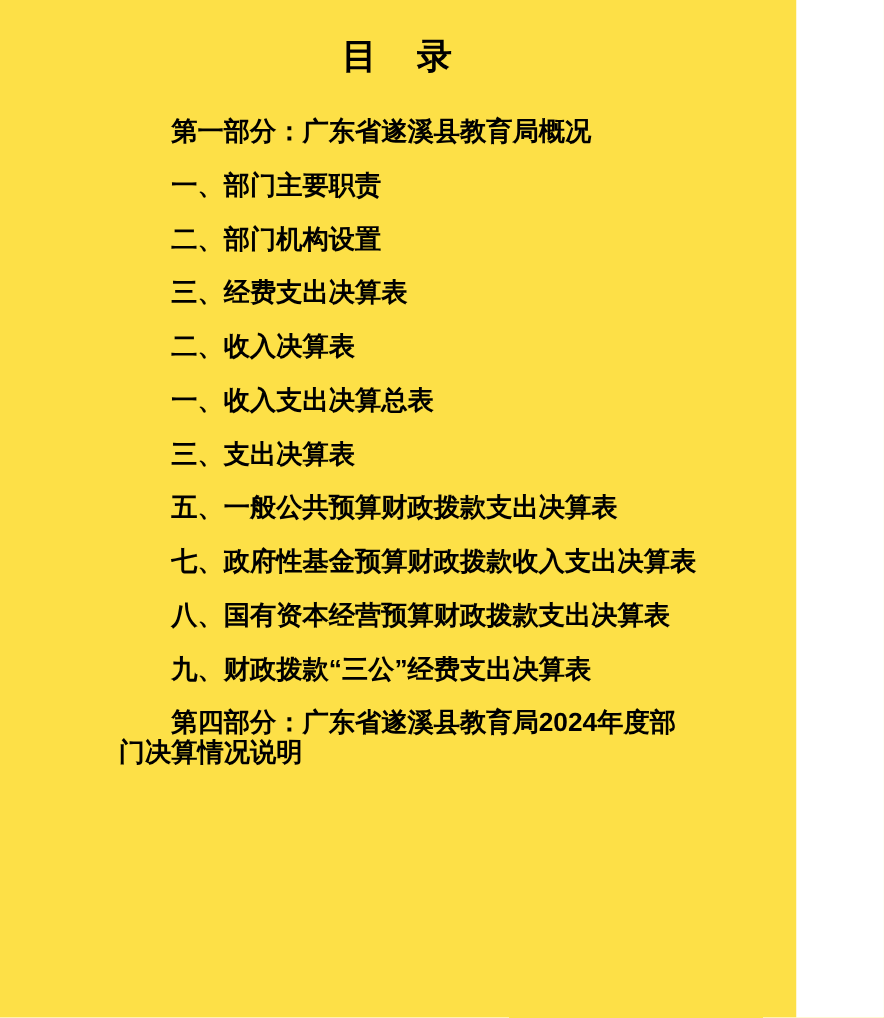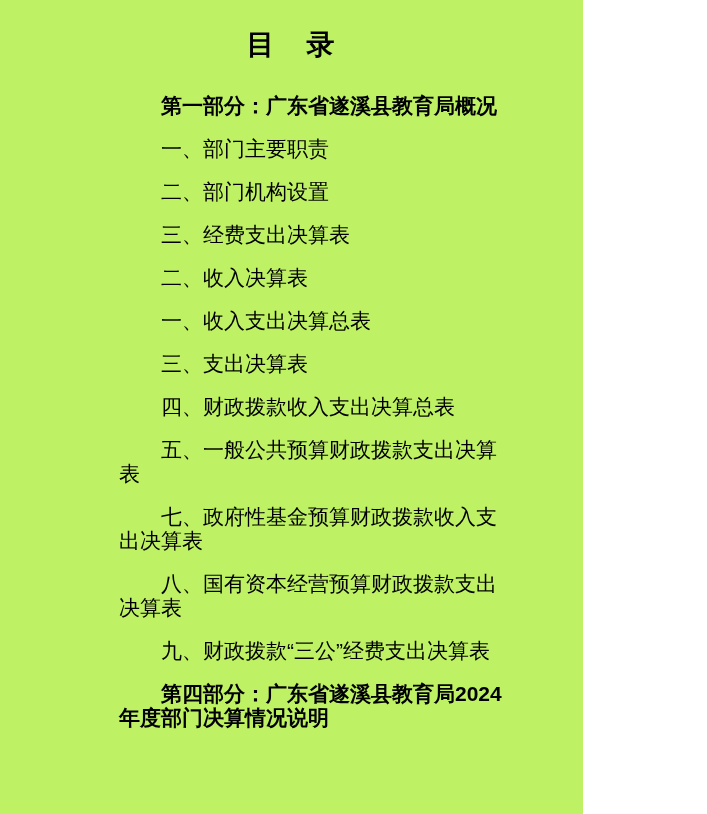--- a/index.html
+++ b/index.html
@@ -9,62 +9,61 @@
   }
   body {
     width: 707px;
     height: 814px;
     overflow: hidden;
     font-family: "Liberation Sans", sans-serif;
     color: #000000;
   }
   .page {
     box-sizing: border-box;
-    width: 583px;
+    width: 637px;
     height: 814px;
     padding-top: 26px;
-    background: #bef264;
+    background: #fde047;
   }
   .doc-title {
     margin: 0 0 30px 0;
     text-align: center;
     font-size: 28px;
     line-height: 38px;
     font-weight: bold;
     letter-spacing: 2px;
   }
   .toc {
-    padding-left: 119px;
+    padding-left: 95px;
     padding-right: 78px;
   }
   .toc-item {
     margin: 0 0 19px 0;
     font-size: 21px;
     line-height: 24px;
     text-indent: 2em;
-    font-weight: normal;
+    font-weight: bold;
     word-break: break-all;
   }
   .toc-item.heading {
     font-weight: bold;
   }
 </style>
 </head>
 <body>
 
 <div class="page">
   <h1 class="doc-title">目　录</h1>
   <div class="toc">
       <p class="toc-item heading">第一部分：广东省遂溪县教育局概况</p>
       <p class="toc-item">一、部门主要职责</p>
       <p class="toc-item">二、部门机构设置</p>
       <p class="toc-item">三、经费支出决算表</p>
       <p class="toc-item">二、收入决算表</p>
       <p class="toc-item">一、收入支出决算总表</p>
       <p class="toc-item">三、支出决算表</p>
-      <p class="toc-item">四、财政拨款收入支出决算总表</p>
       <p class="toc-item">五、一般公共预算财政拨款支出决算表</p>
       <p class="toc-item">七、政府性基金预算财政拨款收入支出决算表</p>
       <p class="toc-item">八、国有资本经营预算财政拨款支出决算表</p>
       <p class="toc-item">九、财政拨款“三公”经费支出决算表</p>
       <p class="toc-item heading">第四部分：广东省遂溪县教育局2024年度部门决算情况说明</p>
     </div>
 </div>
 
 </body></html>

